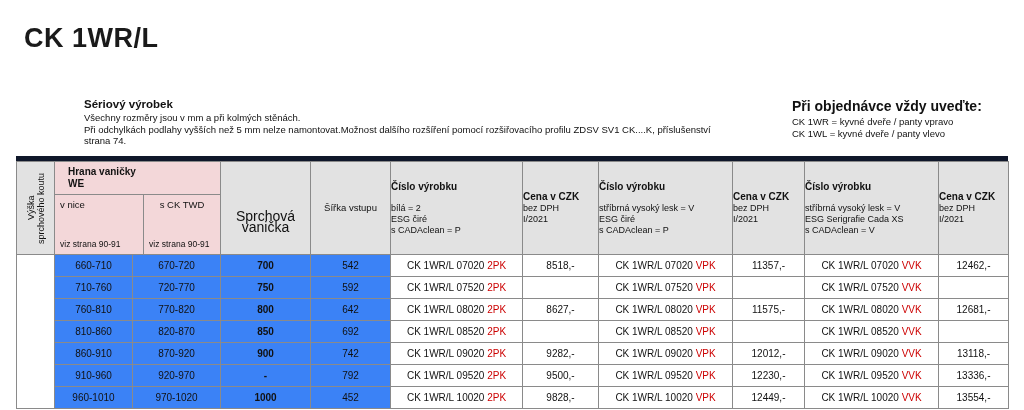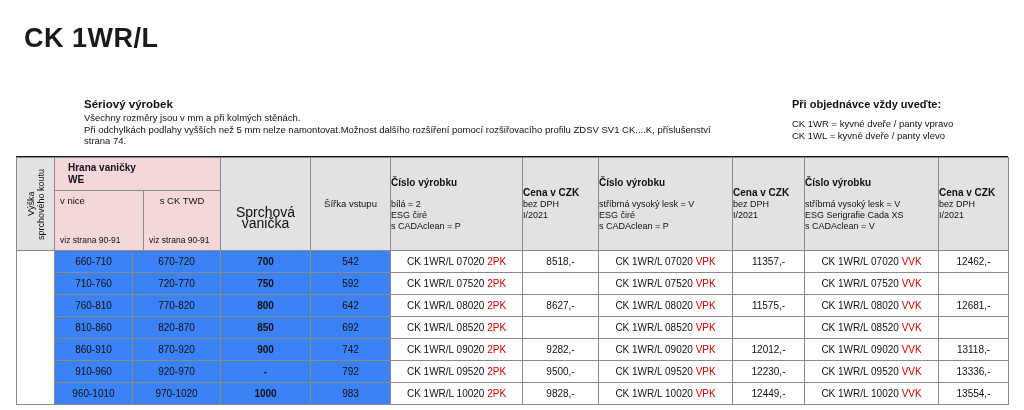--- a/index.html
+++ b/index.html
@@ -29,21 +29,21 @@
     position: absolute;
     left: 16px;
     top: 96px;
     width: 992px;
   }
 
   
   .note-band {
     position: relative;
     height: 60px;
-    border-bottom: 1px solid #0f172a;
+    border-bottom: 5px solid #0f172a;
     background: #ffffff;
   }
   .note-left {
     position: absolute;
     left: 68px;
     top: 2px;
     width: 700px;
   }
   .note-title {
     font-size: 11.5px;
@@ -57,23 +57,23 @@
     color: #111;
   }
   .note-right {
     position: absolute;
     right: 6px;
     top: 2px;
     width: 210px;
     text-align: left;
   }
   .note-right .nr-title {
-    font-size: 11px;
-    font-weight: bold;
-    margin-bottom: 8px;
+    font-size: 14px;
+    font-weight: bold;
+    margin-bottom: 2px;
   }
   .note-right .nr-line {
     font-size: 9.5px;
     line-height: 12px;
   }
 
   
   table.main {
     border-collapse: collapse;
     width: 992px;
@@ -349,21 +349,21 @@
       <td class="code-cell"><span>CK 1WR/L 09520</span> <span class="red">VPK</span></td>
       <td class="price-cell">12230,-</td>
       <td class="code-cell"><span>CK 1WR/L 09520</span> <span class="red">VVK</span></td>
       <td class="price-cell">13336,-</td>
     </tr>
 
     <tr class="datarow">
       <td class="shade">960-1010</td>
       <td class="shade">970-1020</td>
       <td class="shade bold">1000</td>
-      <td class="shade">983</td>
+      <td class="shade">452</td>
       <td class="code-cell"><span>CK 1WR/L 10020</span> <span class="red">2PK</span></td>
       <td class="price-cell">9828,-</td>
       <td class="code-cell"><span>CK 1WR/L 10020</span> <span class="red">VPK</span></td>
       <td class="price-cell">12449,-</td>
       <td class="code-cell"><span>CK 1WR/L 10020</span> <span class="red">VVK</span></td>
       <td class="price-cell">13554,-</td>
     </tr>
   </tbody>
     </table>
 </div>

